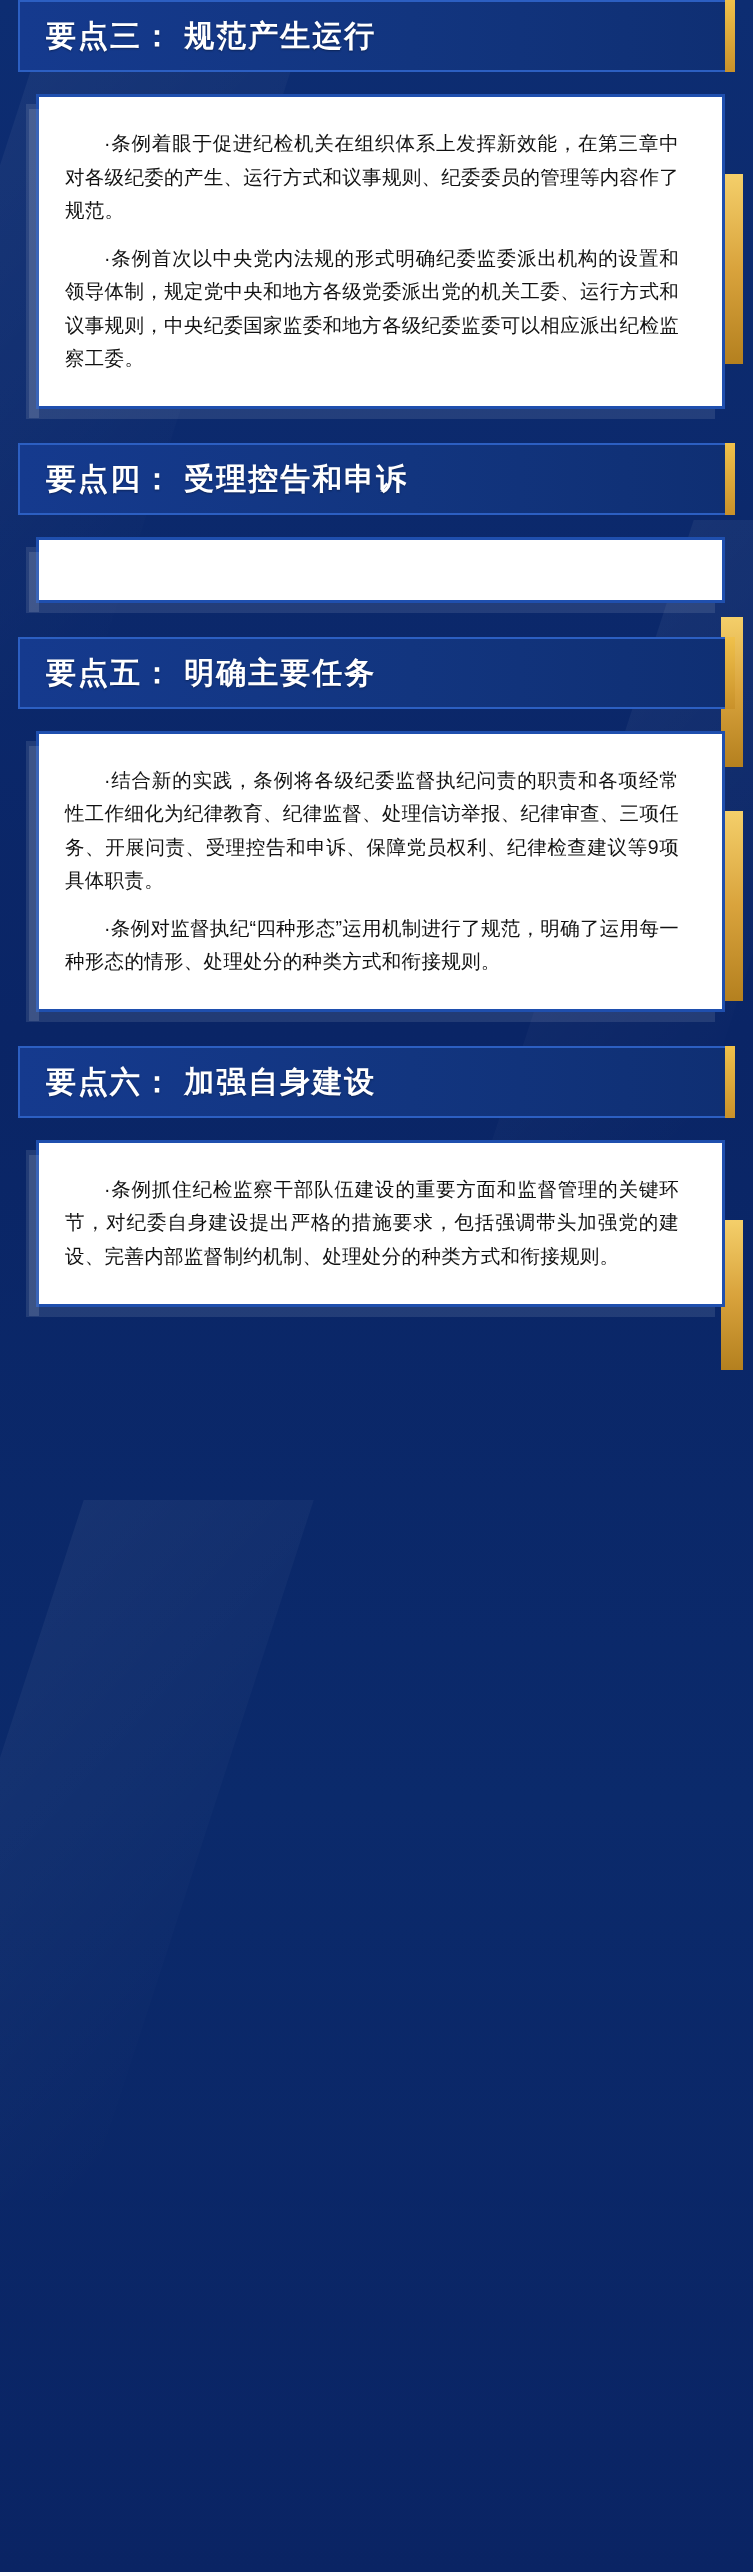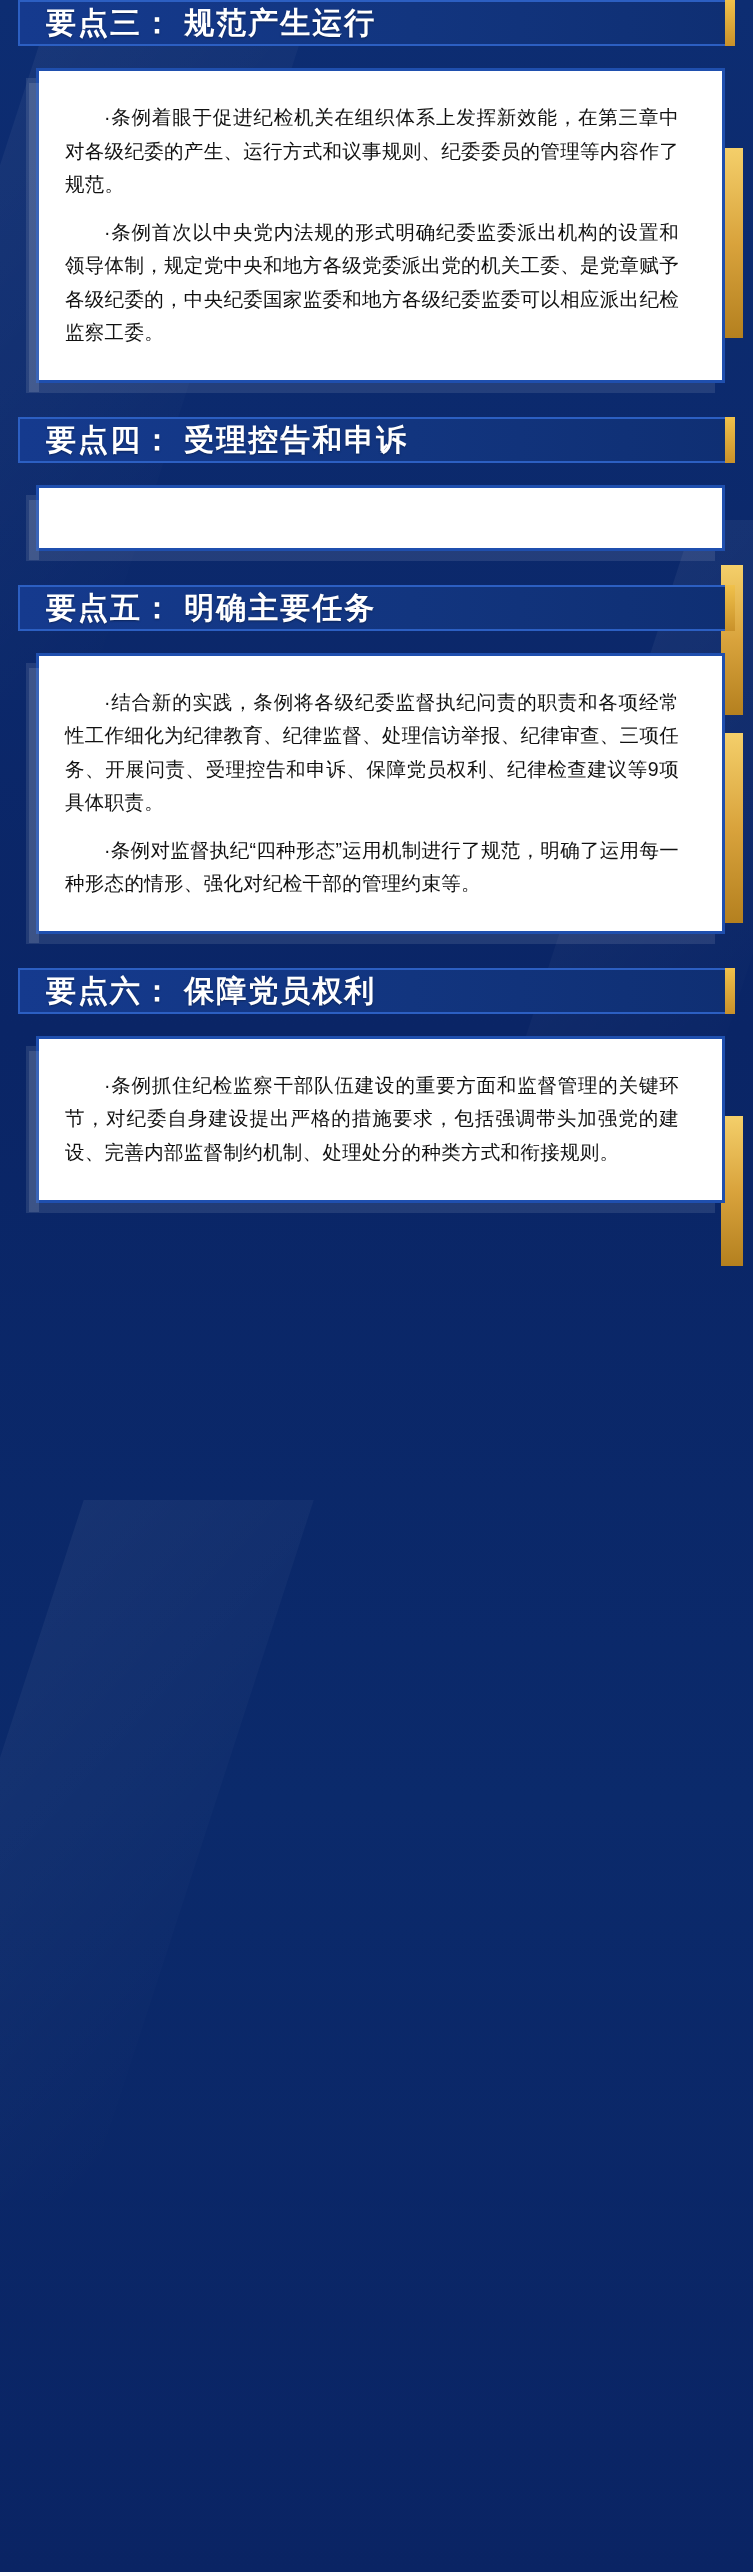--- a/index.html
+++ b/index.html
@@ -35,21 +35,21 @@
   .section {
     position: relative;
     margin: 0 0 34px 0;
   }
   .section:first-of-type { padding-top: 18px; }
 
   
   .heading {
     position: relative;
     margin: 0 18px 22px 18px;
-    height: 46px;
+    height: 72px;
     display: flex;
     align-items: center;
     background: linear-gradient(90deg, #153a8e 0%, #12357f 55%, #0f2f73 100%);
     border: 2px solid #2c5fc2;
     box-sizing: border-box;
   }
   .heading .title {
     color: #ffffff;
     font-weight: bold;
     font-size: 30px;
@@ -125,21 +125,21 @@
 
   <div class="section">
     <div class="heading">
       <div class="title">要点三： 规范产生运行</div>
     </div>
     <div class="card-wrap">
       <div class="gold-tab tall"></div>
       <div class="card">
         <div class="card-shadow-line"></div>
         <p>·条例着眼于促进纪检机关在组织体系上发挥新效能，在第三章中对各级纪委的产生、运行方式和议事规则、纪委委员的管理等内容作了规范。</p>
-        <p>·条例首次以中央党内法规的形式明确纪委监委派出机构的设置和领导体制，规定党中央和地方各级党委派出党的机关工委、是党章赋予各级纪委的，中央纪委国家监委和地方各级纪委监委可以相应派出纪检监察工委。</p>
+        <p>·条例首次以中央党内法规的形式明确纪委监委派出机构的设置和领导体制，规定党中央和地方各级党委派出党的机关工委、运行方式和议事规则，中央纪委国家监委和地方各级纪委监委可以相应派出纪检监察工委。</p>
       </div>
     </div>
   </div>
 
   <div class="section">
     <div class="heading">
       <div class="title">要点四： 受理控告和申诉</div>
     </div>
     <div class="card-wrap">
       <div class="gold-tab"></div>
@@ -151,28 +151,28 @@
 
   <div class="section">
     <div class="heading">
       <div class="title">要点五： 明确主要任务</div>
     </div>
     <div class="card-wrap">
       <div class="gold-tab tall"></div>
       <div class="card">
         <div class="card-shadow-line"></div>
         <p>·结合新的实践，条例将各级纪委监督执纪问责的职责和各项经常性工作细化为纪律教育、纪律监督、处理信访举报、纪律审查、三项任务、开展问责、受理控告和申诉、保障党员权利、纪律检查建议等9项具体职责。</p>
-        <p>·条例对监督执纪“四种形态”运用机制进行了规范，明确了运用每一种形态的情形、强化对纪检干部的管理约束等。</p>
+        <p>·条例对监督执纪“四种形态”运用机制进行了规范，明确了运用每一种形态的情形、处理处分的种类方式和衔接规则。</p>
       </div>
     </div>
   </div>
 
   <div class="section">
     <div class="heading">
-      <div class="title">要点六： 保障党员权利</div>
+      <div class="title">要点六： 加强自身建设</div>
     </div>
     <div class="card-wrap">
       <div class="gold-tab"></div>
       <div class="card">
         <div class="card-shadow-line"></div>
         <p>·条例抓住纪检监察干部队伍建设的重要方面和监督管理的关键环节，对纪委自身建设提出严格的措施要求，包括强调带头加强党的建设、完善内部监督制约机制、处理处分的种类方式和衔接规则。</p>
       </div>
     </div>
   </div>
 

